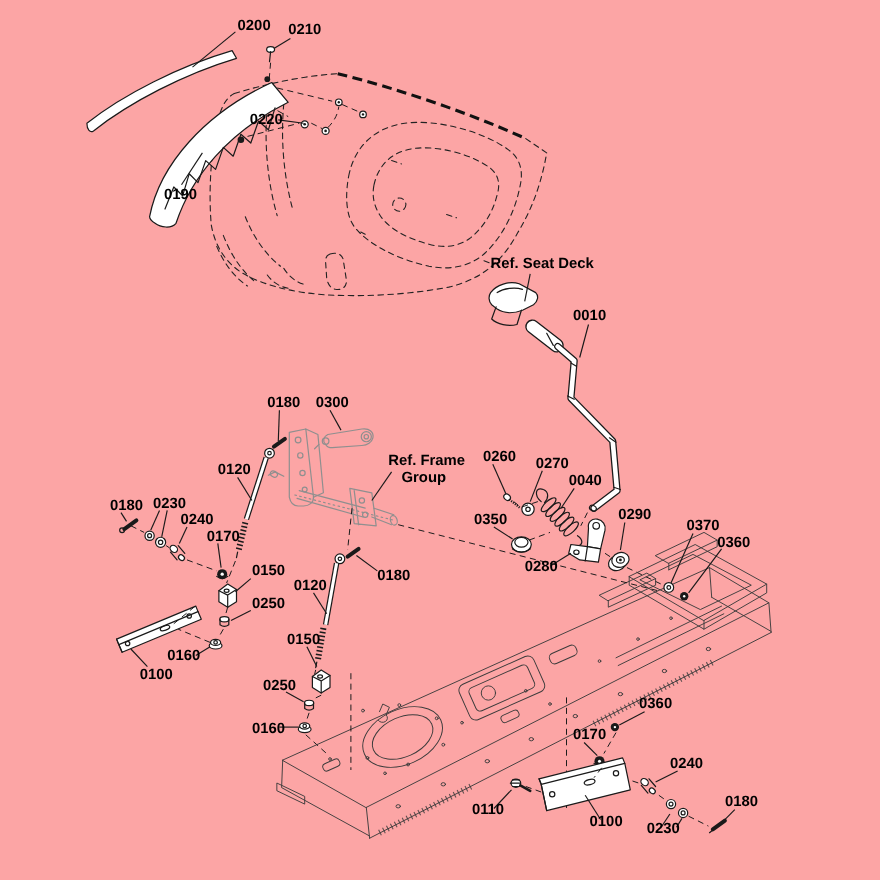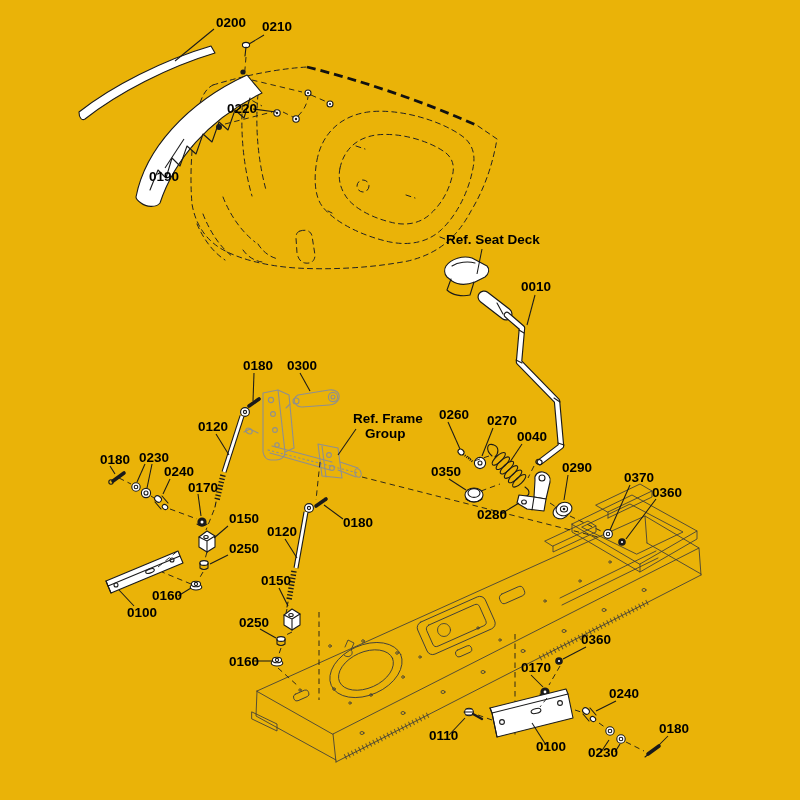--- a/index.html
+++ b/index.html
@@ -1,16 +1,16 @@
 <!DOCTYPE html>
 <html><head>
 <meta charset="utf-8">
 <style>
   html,body{margin:0;padding:0;background:#fff;}
-  #stage{position:relative;width:800px;height:800px;background:#eab308;overflow:hidden;
+  #stage{position:relative;width:800px;height:800px;background:#fca5a5;overflow:hidden;
          font-family:"Liberation Sans",sans-serif;}
   svg{display:block}
   .p  {stroke:#1a1a1a;fill:none;stroke-width:1.1;stroke-linecap:round;stroke-linejoin:round;}
   .pw {stroke:#1a1a1a;fill:#fff;stroke-width:1.1;stroke-linecap:round;stroke-linejoin:round;}
   .pf {fill:#1a1a1a;stroke:none;}
   .g  {stroke:#8f8f8f;fill:none;stroke-width:1.1;stroke-linecap:round;stroke-linejoin:round;}
   .f  {stroke:#3b3b3b;fill:none;stroke-width:.85;stroke-linecap:round;stroke-linejoin:round;}
   .d  {stroke:#222;fill:none;stroke-width:1;stroke-dasharray:5 4;stroke-linecap:round;}
   .db {stroke:#111;fill:none;stroke-width:2.8;stroke-dasharray:9 5;}
   .a  {stroke:#1a1a1a;fill:none;stroke-width:.9;stroke-dasharray:5.5 4;}

